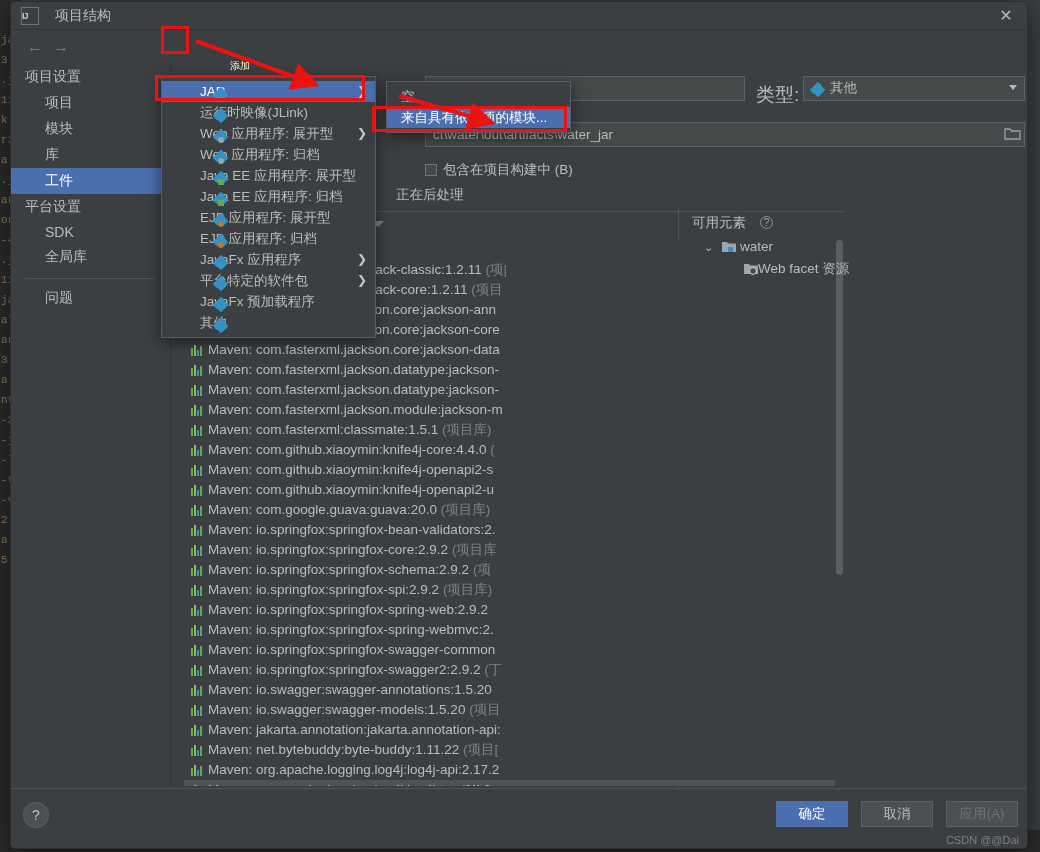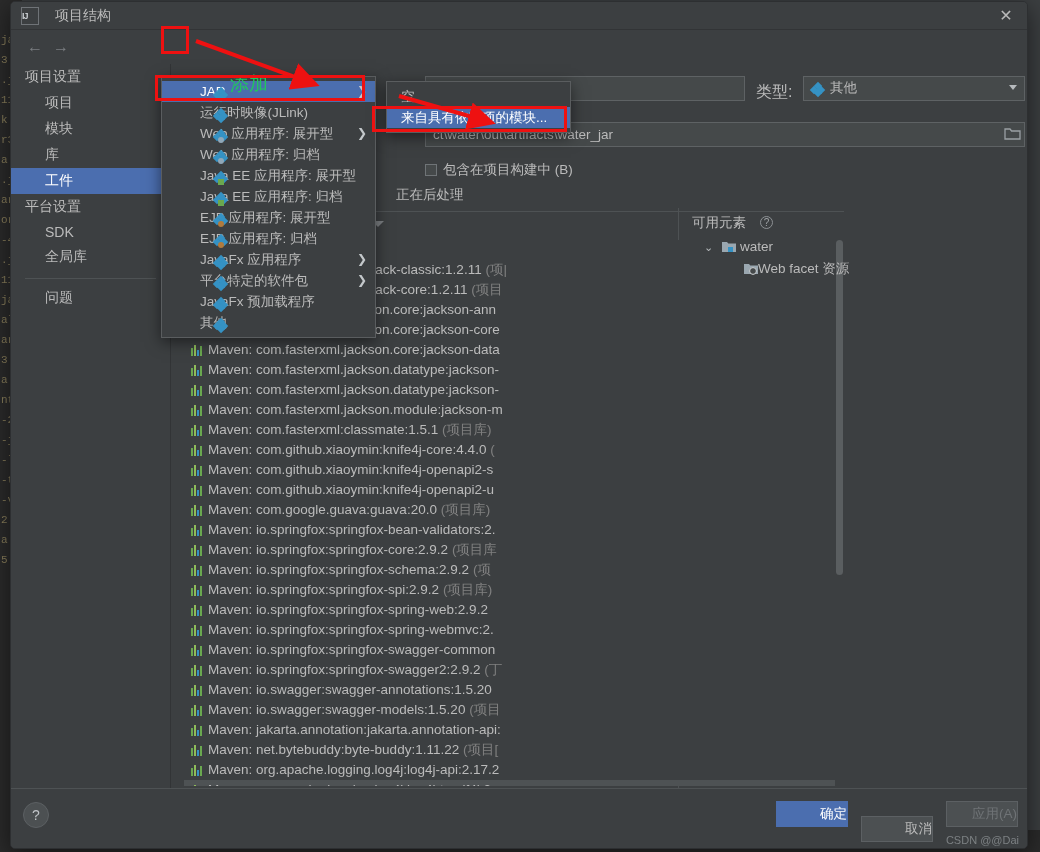--- a/index.html
+++ b/index.html
@@ -128,23 +128,22 @@
   #tb-copy {
     position: absolute; left: 218px; top: 8px;
     width: 12px; height: 15px;
     border: 1.5px solid #c0c4c8;
     cursor: pointer;
   }
 
   
   #add-tooltip {
     position: absolute; left: 219px; top: 57px;
-    color: #22c55e; font-size: 19px;
+    color: #fef9c3; font-size: 10px;
     z-index: 34;
-    margin-top: 12px;
   }
 
   
   #popup {
     position: absolute; left: 150px; top: 74px;
     width: 215px;
     background: #3c3f41;
     border: 1px solid #5a5d5f;
     box-shadow: 0 4px 14px rgba(0,0,0,.5);
     padding: 4px 0 4px 0;
@@ -207,21 +206,21 @@
   .sub-item.highlight { background: #4b6eaf; color: #ffffff; }
 
   
   #content {
     position: absolute; left: 161px; top: 28px;
     right: 0; height: 760px;
     background: #3c3f41;
   }
 
   .field-label {
-    position: absolute; color: #bbbbbb; font-size: 16px;
+    position: absolute; color: #bbbbbb; font-size: 19px;
   }
   .text-input {
     position: absolute;
     background: #45494a;
     border: 1px solid #5e6264;
     color: #bbbbbb;
     font-size: 13.5px;
     padding: 3px 7px;
     height: 25px;
     line-height: 17px;
@@ -372,24 +371,24 @@
     width: 26px; height: 26px; border-radius: 50%;
     background: #4c5052; border: 1px solid #5c6063;
     color: #c0c4c8; font-size: 14px; text-align: center; line-height: 24px;
     cursor: pointer;
   }
   .dlg-btn {
     position: absolute; top: 12px;
     height: 26px; min-width: 72px;
     border: 1px solid #5c6063; background: #4c5052;
     color: #bbbbbb; font-size: 13.5px;
-    text-align: right; line-height: 24px; cursor: pointer;
+    text-align: center; line-height: 24px; cursor: pointer;
   }
   #btn-ok { left: 765px; background: #4b6eaf; border-color: #4b6eaf; color: #ffffff; }
-  #btn-cancel { left: 850px; margin-top: 15px; }
+  #btn-cancel { left: 850px; }
   #btn-apply { left: 935px; color: #6f7376; }
 
   #watermark {
     position: absolute; right: 10px; bottom: 2px;
     color: #7c8083; font-size: 11px;
   }
 
   
   .anno-box {
     position: absolute;

